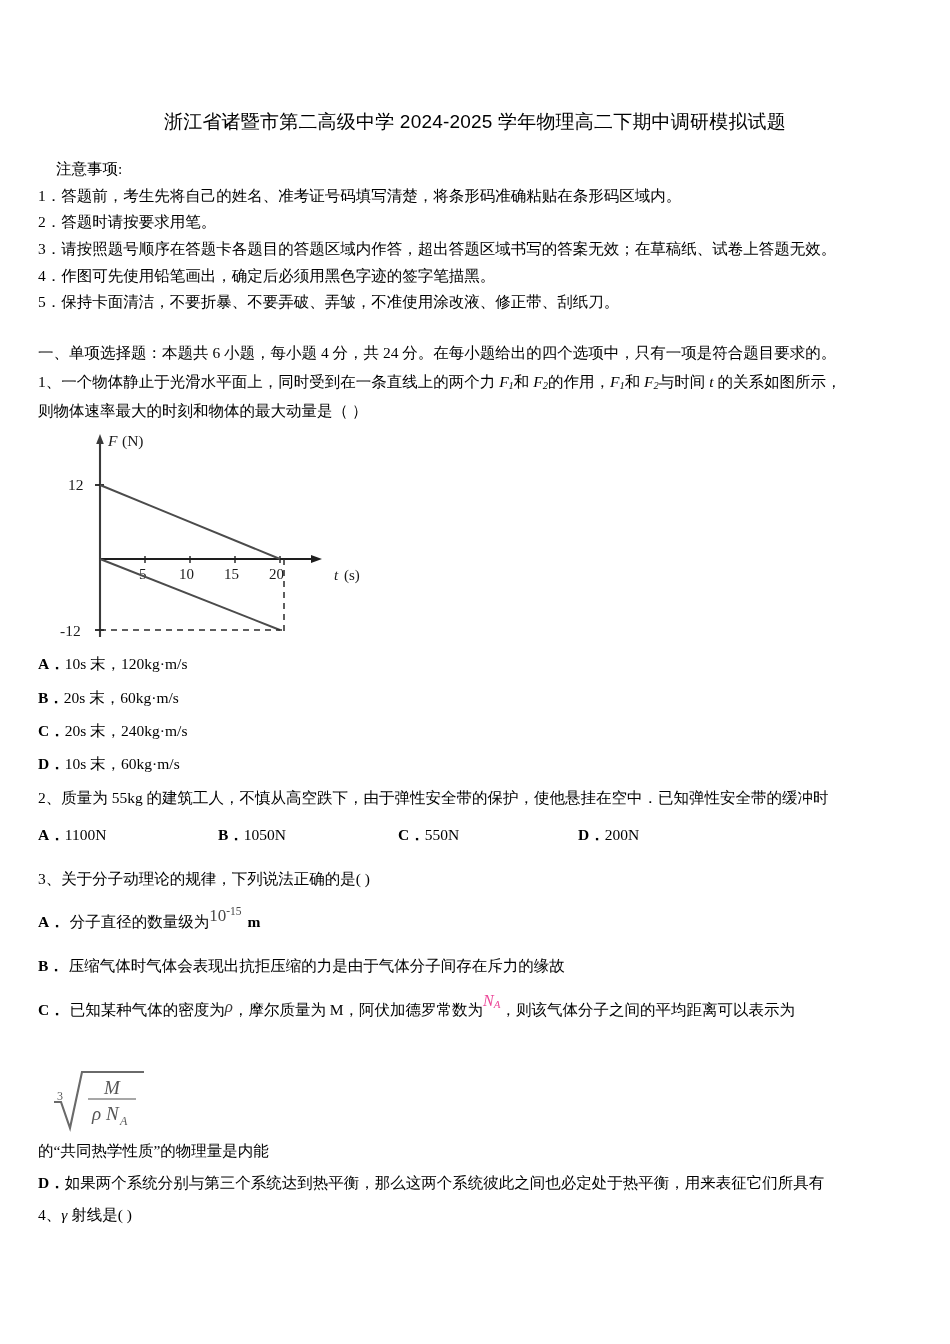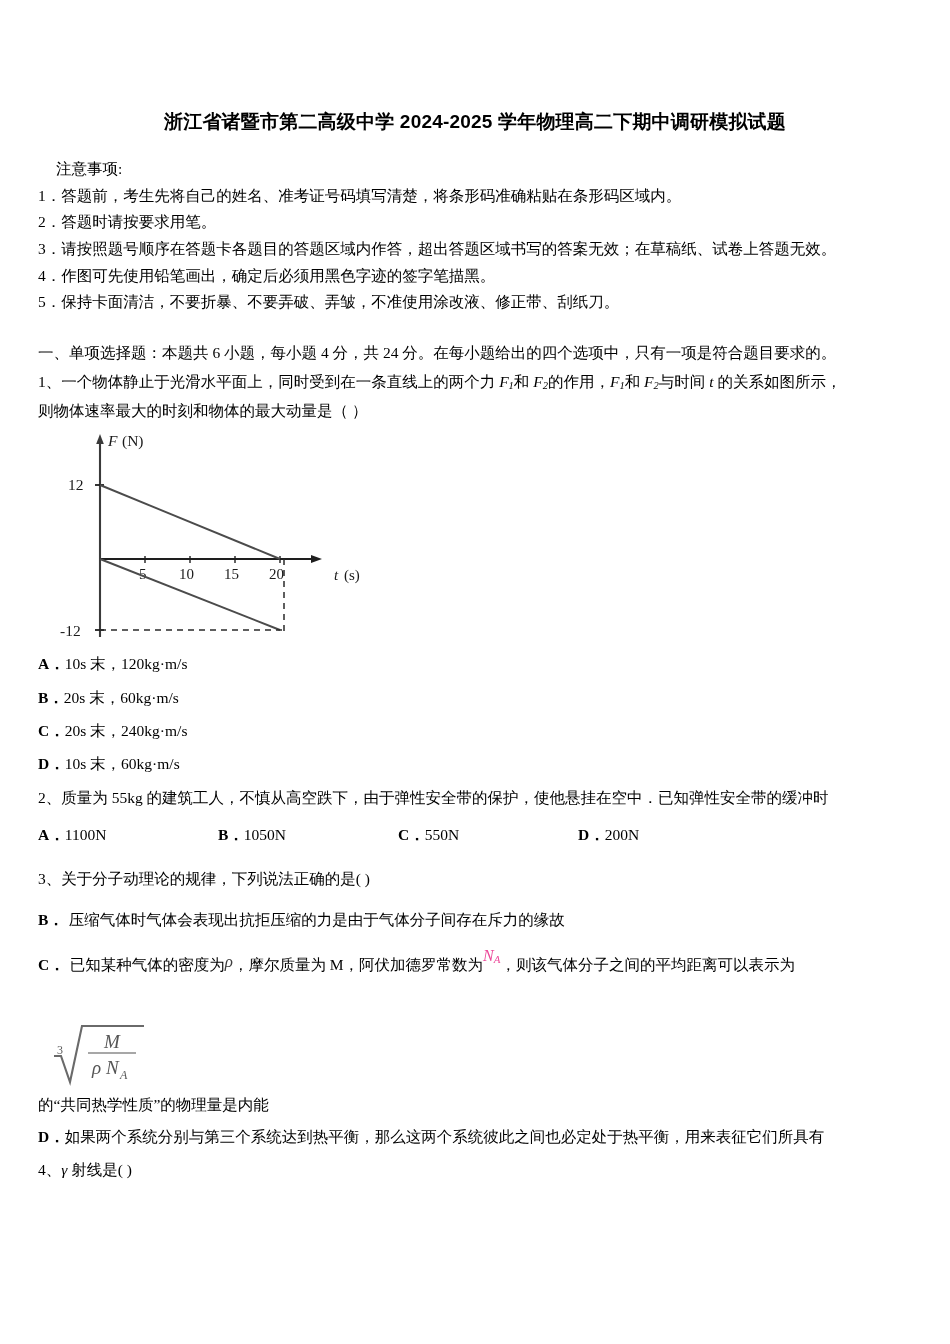--- a/index.html
+++ b/index.html
@@ -18,21 +18,21 @@
   .page {
     position: relative;
     width: 950px;
     height: 1344px;
     padding: 0;
     box-sizing: border-box;
   }
   .doc-title {
     text-align: center;
     font-family: "Liberation Sans", "DejaVu Sans", sans-serif;
-    font-weight: bold;
+    font-weight: normal;
     font-size: 19px;
     letter-spacing: 0.2px;
     margin: 0;
     padding-top: 110px;
     padding-left: 38px;
     padding-right: 38px;
     line-height: 1.3;
   }
   .body-wrap {
     padding-left: 38px;
@@ -243,20 +243,23 @@
       </div>
       <div class="col">
         <span class="opt-label">D．</span><span>200N</span>
       </div>
     </div>
 
     <div class="q-line" style="margin-top:14px">
       <span>3、</span><span>关于分子动理论的规律，下列说法正确的是(    )</span>
     </div>
 
+    <div class="opt-block">
+      <span class="opt-label">A．</span><span>分子直径的数量级为</span><span class="pow-inline"><span>10</span><sup>-15</sup></span><span class="gap-sm"></span><span class="bold">m</span>
+    </div>
 
     <div class="opt-block">
       <span class="opt-label">B．</span><span>压缩气体时气体会表现出抗拒压缩的力是由于气体分子间存在斥力的缘故</span>
     </div>
 
     <div class="opt-block">
       <span class="opt-label">C．</span><span>已知某种气体的密度为</span><span class="rho-inline">ρ</span><span>，摩尔质量为 M，阿伏加德罗常数为</span><span class="na-inline"><span>N</span><sub>A</sub></span><span>，则该气体分子之间的平均距离可以表示为</span>
     </div>
 
     <div class="formula">

